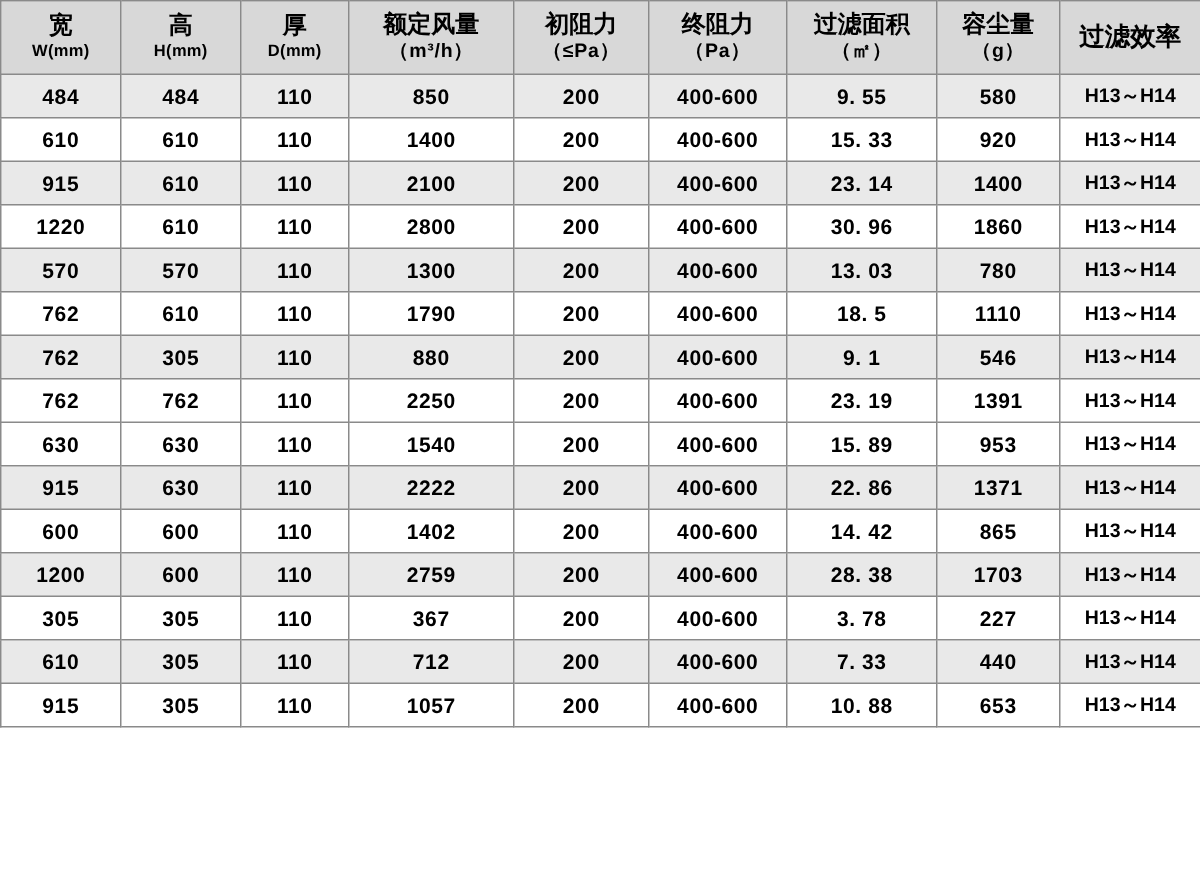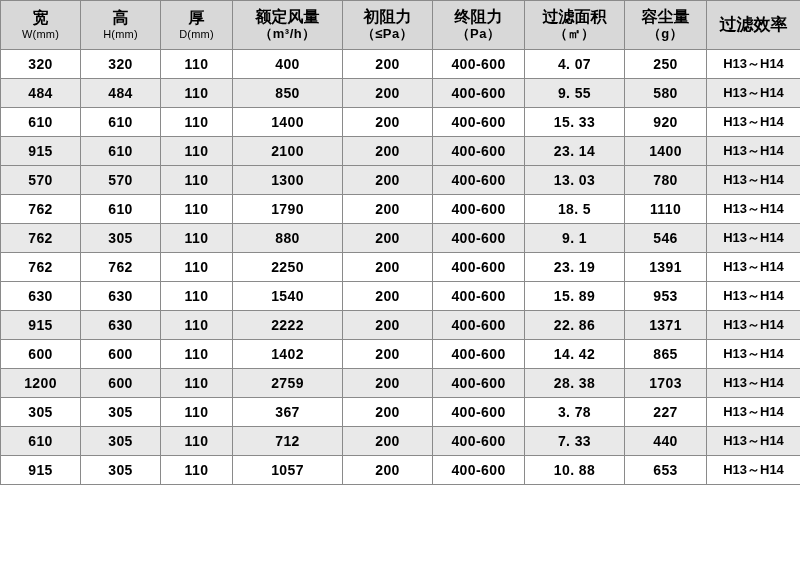--- a/index.html
+++ b/index.html
@@ -29,21 +29,21 @@
   thead th {
     background: #d8d8d8;
     height: 48px;
     font-weight: bold;
     font-size: 17px;
     line-height: 1.15;
   }
   thead th .sub {
     display: block;
     font-size: 11px;
-    font-weight: normal;
+    font-weight: bold;
     letter-spacing: 0.2px;
   }
   thead th .main-two {
     display: block;
     font-size: 16px;
     font-weight: bold;
   }
   thead th .unit {
     display: block;
     font-size: 13px;
@@ -123,31 +123,20 @@
           <span class="unit">（㎡）</span>
         </th>
         <th>
           <span class="main-two">容尘量</span>
           <span class="unit">（g）</span>
         </th>
         <th><span>过滤效率</span></th>
       </tr>
   </thead>
   <tbody>
-      <tr class="odd">
-        <td>320</td>
-        <td>320</td>
-        <td>110</td>
-        <td>400</td>
-        <td>200</td>
-        <td>400-600</td>
-        <td>4. 07</td>
-        <td>250</td>
-        <td class="eff">H13～H14</td>
-      </tr>
       <tr class="even">
         <td>484</td>
         <td>484</td>
         <td>110</td>
         <td>850</td>
         <td>200</td>
         <td>400-600</td>
         <td>9. 55</td>
         <td>580</td>
         <td class="eff">H13～H14</td>
@@ -165,20 +154,31 @@
       </tr>
       <tr class="even">
         <td>915</td>
         <td>610</td>
         <td>110</td>
         <td>2100</td>
         <td>200</td>
         <td>400-600</td>
         <td>23. 14</td>
         <td>1400</td>
+        <td class="eff">H13～H14</td>
+      </tr>
+      <tr class="odd">
+        <td>1220</td>
+        <td>610</td>
+        <td>110</td>
+        <td>2800</td>
+        <td>200</td>
+        <td>400-600</td>
+        <td>30. 96</td>
+        <td>1860</td>
         <td class="eff">H13～H14</td>
       </tr>
       <tr class="even">
         <td>570</td>
         <td>570</td>
         <td>110</td>
         <td>1300</td>
         <td>200</td>
         <td>400-600</td>
         <td>13. 03</td>

